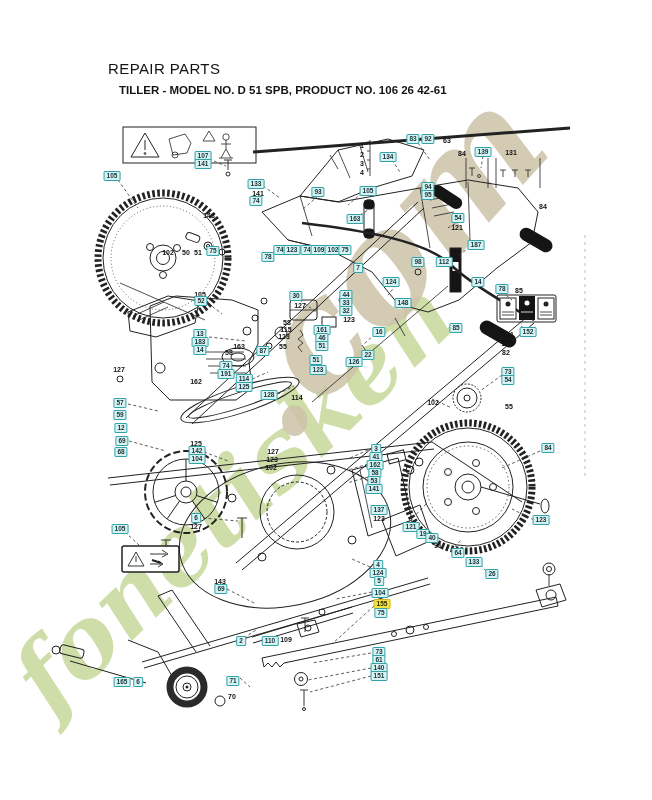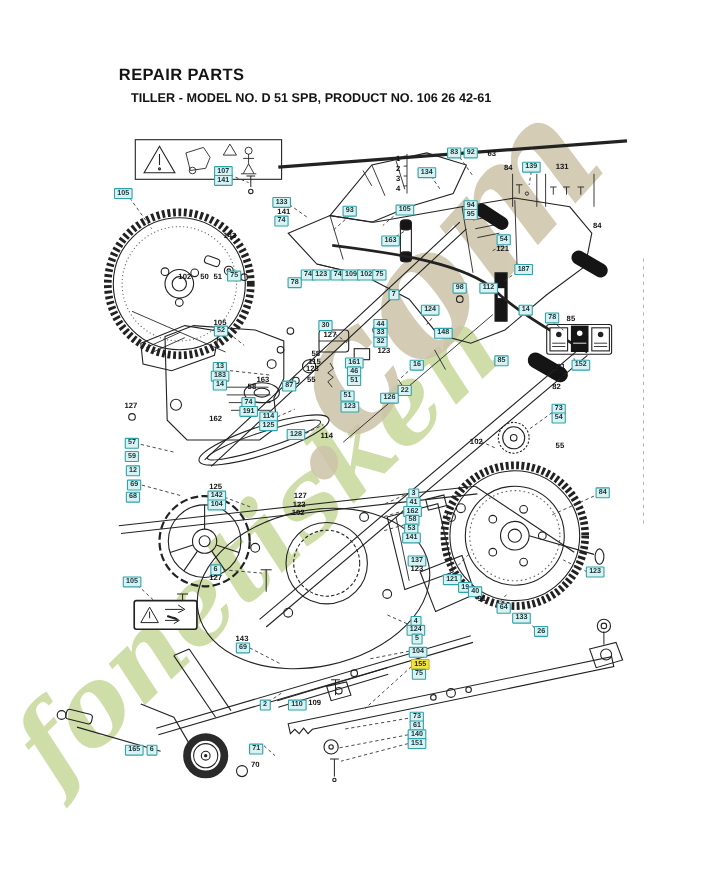--- a/index.html
+++ b/index.html
@@ -1,21 +1,21 @@
 <!DOCTYPE html>
 <html><head>
 <meta charset="utf-8">
 <style>
   html,body{margin:0;padding:0;background:#e9e9e9;}
   .page{
     position:relative;width:652px;height:800px;background:#ffffff;
     font-family:"Liberation Sans",sans-serif;overflow:hidden;margin:0 auto;
     --cb:#2fa3aa; --cf:#d9f2f1; --ct:#11323a; --hl:#f4e33c; --hlb:#cfb31e;
   }
-  .title{position:absolute;left:108px;top:60px;font-size:15px;font-weight:bold;
+  .title{position:absolute;left:108px;top:60px;font-size:15px;font-weight:normal;
     color:#141414;letter-spacing:.4px;}
   .subtitle{position:absolute;left:119px;top:84px;font-size:11.5px;font-weight:bold;color:#141414;}
   .diagram-svg{position:absolute;left:0;top:0;}
   .callout-layer{position:absolute;left:0;top:0;width:652px;height:800px;}
   .callout{
     position:absolute;transform:translate(-50%,-50%);
     font-size:6.5px;font-weight:bold;line-height:1;
     padding:1px 2px .5px 2px;border:1px solid var(--cb);background:var(--cf);
     color:var(--ct);border-radius:1px;white-space:nowrap;
   }

